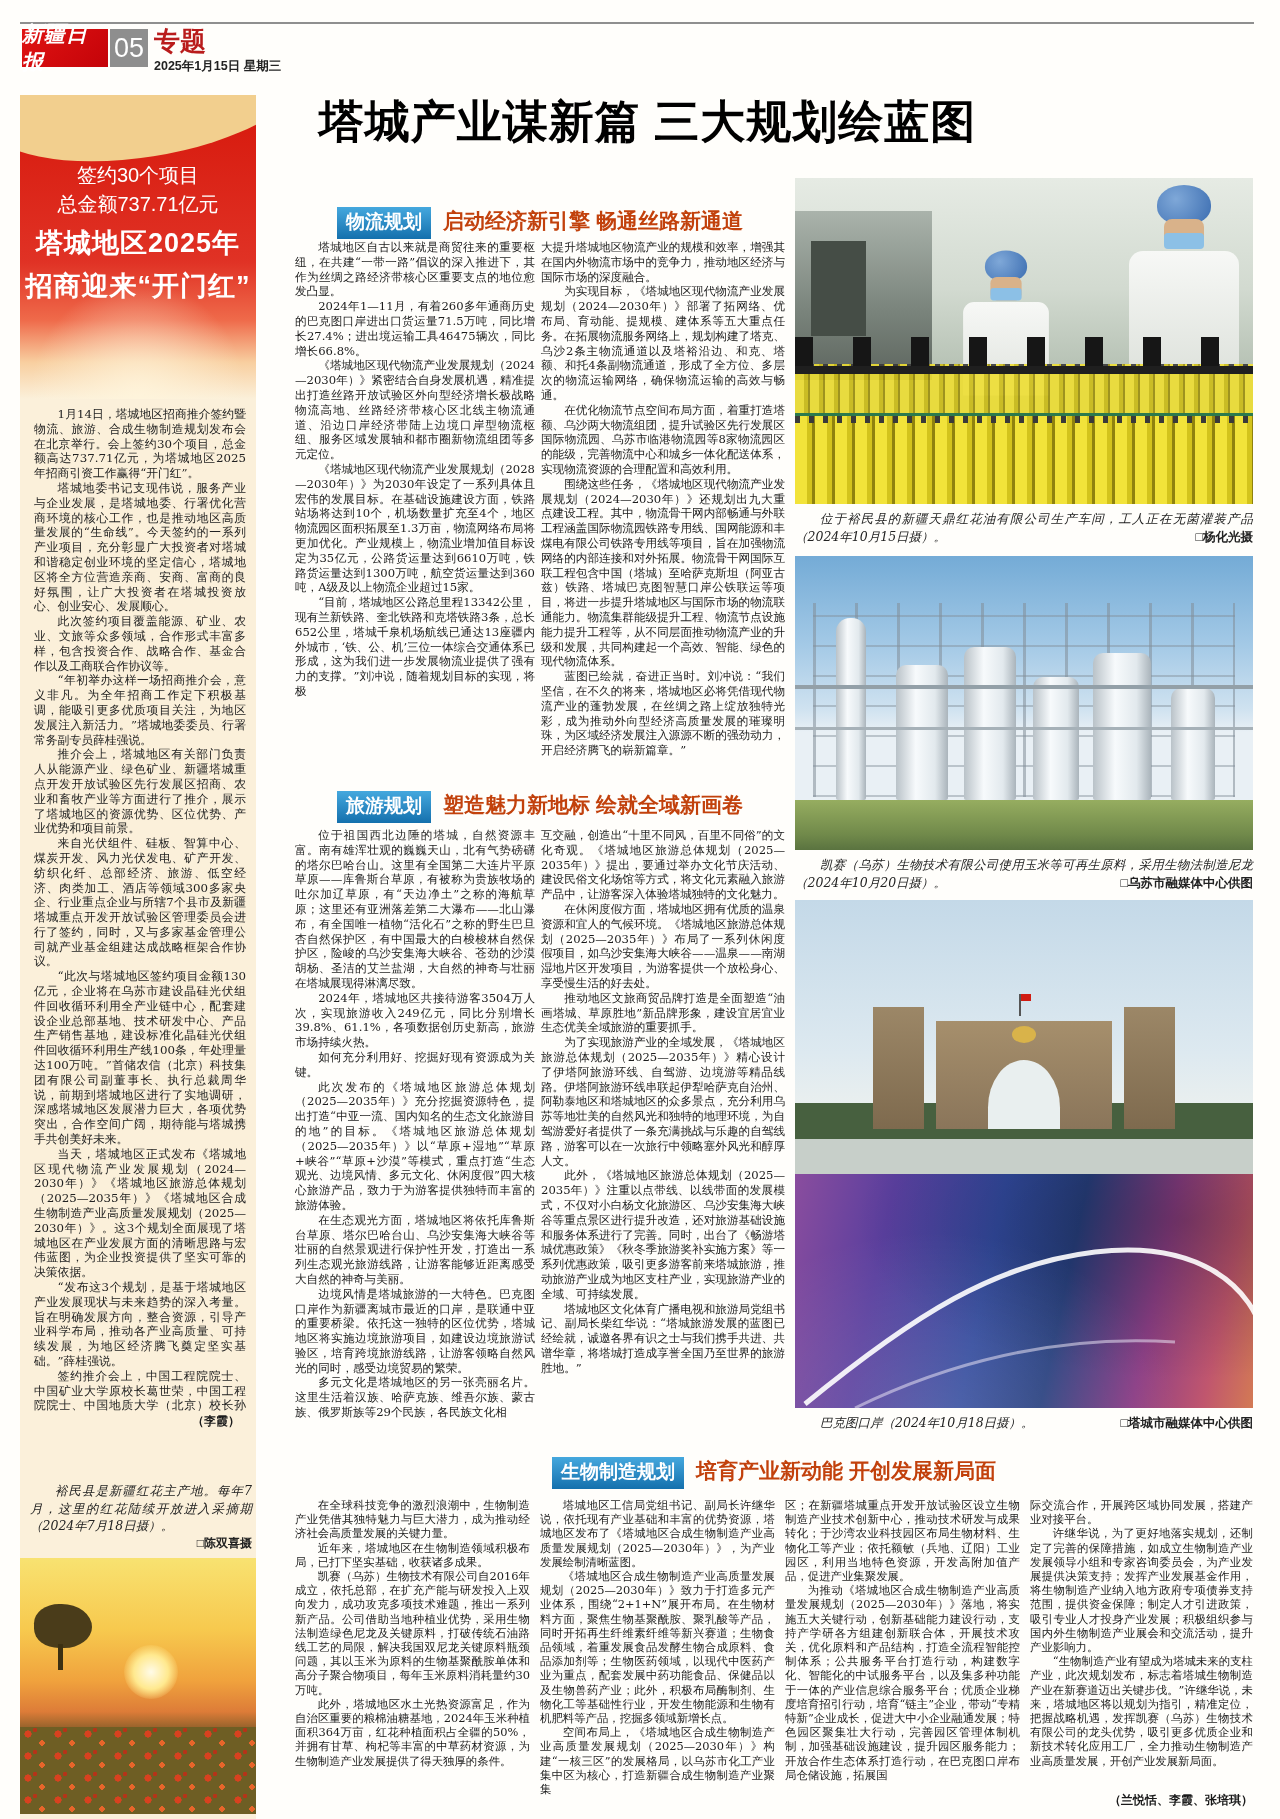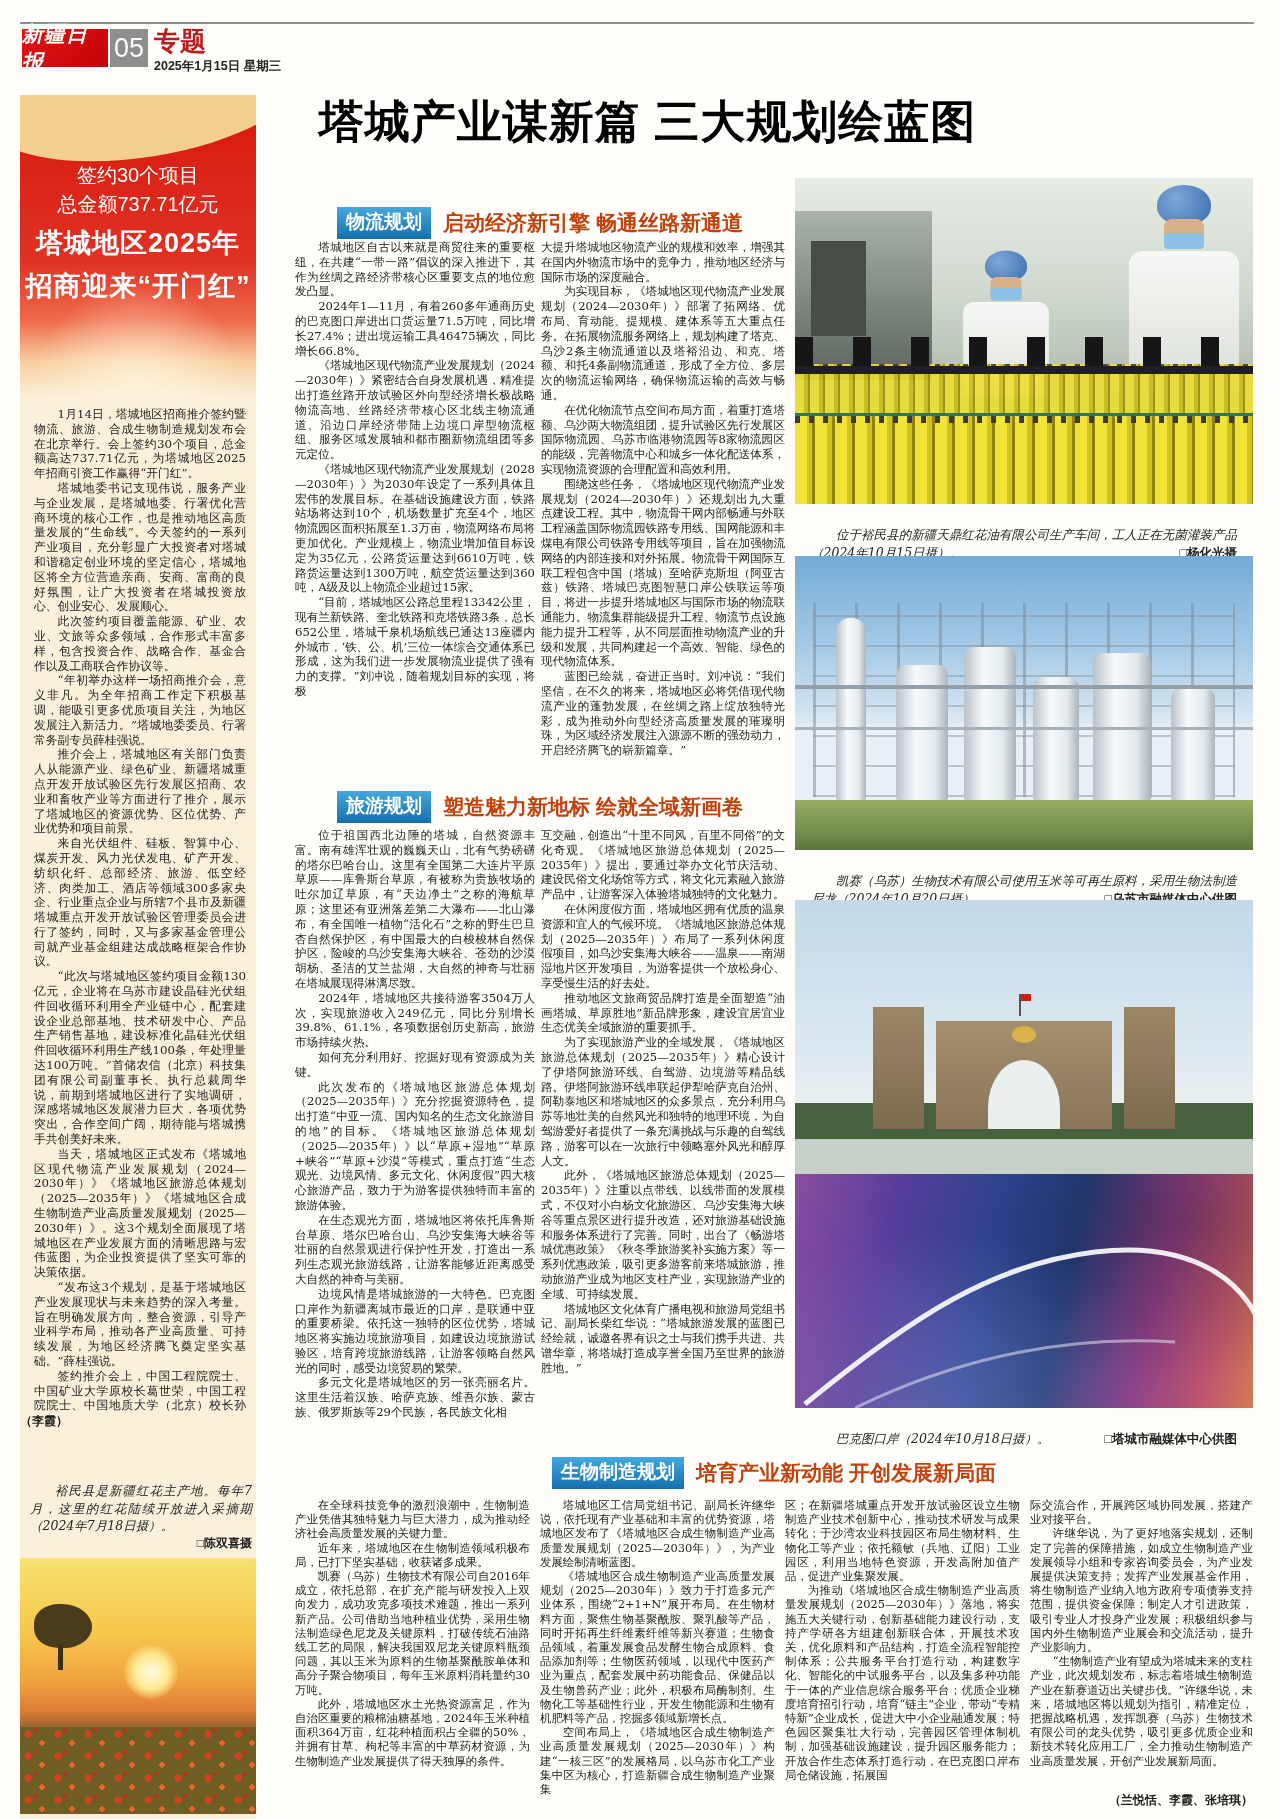--- a/index.html
+++ b/index.html
@@ -27,21 +27,21 @@
              background:linear-gradient(100deg,#ee5a42,#d6170b 70%);border-radius:50%;transform:rotate(-7deg);}
   .sb-banner .glow{position:absolute;left:0;bottom:0;width:100%;height:42%;
              background:radial-gradient(ellipse at 50% 100%,rgba(255,245,220,.85) 0%,rgba(255,245,220,0) 65%);}
   .sb-banner-text{position:absolute;left:0;top:66px;width:100%;text-align:center;color:#fff;z-index:3;
              font-family:"Liberation Sans",sans-serif;}
   .sb-banner-text .l1{font-size:20px;line-height:29px;}
   .sb-banner-text .l3{font-size:27px;font-weight:900;line-height:37px;margin-top:6px;letter-spacing:1px;}
   .sb-article{margin:8px 10px 0 14px;width:212px;height:1004px;overflow:hidden;
               font-size:11.8px;line-height:14.8px;text-align:justify;color:#222;}
   .sb-article p{margin:0;text-indent:2em;}
-  .sb-byline{margin:2px 16px 0 0;text-align:left;font-size:12px;font-weight:bold;}
+  .sb-byline{margin:2px 16px 0 0;text-align:right;font-size:12px;font-weight:bold;}
   .sb-caption{left:30px;top:1482px;width:222px;font-size:12.5px;line-height:17.5px;font-style:italic;
               text-align:justify;color:#222;}
   .sb-caption p{margin:0;text-indent:2em;}
   .sb-caption .credit{float:right;font-style:normal;font-weight:bold;font-family:"Liberation Sans",sans-serif;font-size:12px;}
 
   
   .sb-photo{left:20px;top:1558px;width:236px;height:256px;overflow:hidden;
             background:linear-gradient(180deg,#f8e271 0%,#f7c94e 28%,#f0a23d 48%,#dd7c38 60%,#9a642c 66%,#6e5e24 70%);}
   .sb-photo .sun{position:absolute;left:44%;top:34%;width:54px;height:54px;border-radius:50%;
             background:radial-gradient(circle,#fffbe8 0%,#ffe98f 45%,rgba(255,220,120,0) 75%);}
@@ -50,21 +50,21 @@
   .sb-photo .field{position:absolute;left:0;bottom:0;width:100%;height:34%;
             background-color:#6e5e24;
             background-image:radial-gradient(circle 5px at 8px 7px,#d8411f 70%,rgba(0,0,0,0) 72%),
                              radial-gradient(circle 4px at 22px 16px,#e8652a 70%,rgba(0,0,0,0) 72%),
                              radial-gradient(circle 3px at 15px 3px,#b53318 70%,rgba(0,0,0,0) 72%);
             background-size:30px 22px;}
 
   
   .headline{left:295px;top:92px;width:705px;text-align:center;font-family:"Liberation Sans",sans-serif;
             font-weight:900;font-size:45px;letter-spacing:1px;color:#000;}
-  .sec-head{display:flex;align-items:center;justify-content:center;gap:12px;}
+  .sec-head{display:flex;justify-content:center;gap:12px;}
   .sec-badge{background:linear-gradient(180deg,#45a8de 0%,#1470ad 100%);color:#fff;
              font-family:"Liberation Sans",sans-serif;font-weight:700;font-size:19px;padding:2px 9px 4px;}
   .sec-sub{font-family:"Liberation Sans",sans-serif;font-weight:800;font-size:21px;color:#c2410c;}
   .sh-log{left:295px;top:207px;width:490px;}
   .sh-tour{left:295px;top:791px;width:490px;}
   .sh-bio{left:295px;top:1457px;width:958px;}
 
   
   .col{font-size:11.6px;line-height:14.8px;text-align:justify;overflow:hidden;color:#1c1c1c;}
   .col p{margin:0;text-indent:2em;}
@@ -75,21 +75,21 @@
   .tour-c2{left:541px;top:828px;width:244px;height:602px;}
   .bio-c1{left:295px;top:1498px;width:235px;height:300px;font-size:11.4px;line-height:14.2px;}
   .bio-c2{left:540px;top:1498px;width:235px;height:300px;font-size:11.4px;line-height:14.2px;}
   .bio-c3{left:785px;top:1498px;width:235px;height:300px;font-size:11.4px;line-height:14.2px;}
   .bio-c4{left:1030px;top:1498px;width:223px;height:290px;font-size:11.4px;line-height:14.2px;}
   .bio-byline{left:1030px;top:1792px;width:223px;text-align:right;font-weight:bold;font-size:12px;}
 
   
   .photo{overflow:hidden;}
   .caption{font-size:12.5px;line-height:18px;font-style:italic;text-align:justify;color:#222;}
-  .caption p{margin:16px;text-indent:2em;}
+  .caption p{margin:0;text-indent:2em;}
   .caption .credit{float:right;font-style:normal;font-weight:bold;font-family:"Liberation Sans",sans-serif;font-size:12.5px;}
 
   
   .p1{left:795px;top:178px;width:458px;height:326px;
       background:linear-gradient(180deg,#e6ebe4 0%,#d2dad0 34%,#b9c4b7 56%,#94a393 100%);}
   .p1 .machine{position:absolute;left:0;top:10%;width:30%;height:52%;
       background:linear-gradient(180deg,#aab3ab 0%,#79837b 60%,#5d655e 100%);}
   .p1 .machine::after{content:'';position:absolute;left:12%;top:18%;width:40%;height:56%;background:#454d46;}
   .worker{position:absolute;}
   .worker .cap{width:54px;height:40px;border-radius:50% 50% 45% 45%;background:radial-gradient(circle at 35% 35%,#7fa8d8,#3a6cb0);margin:0 auto;}

